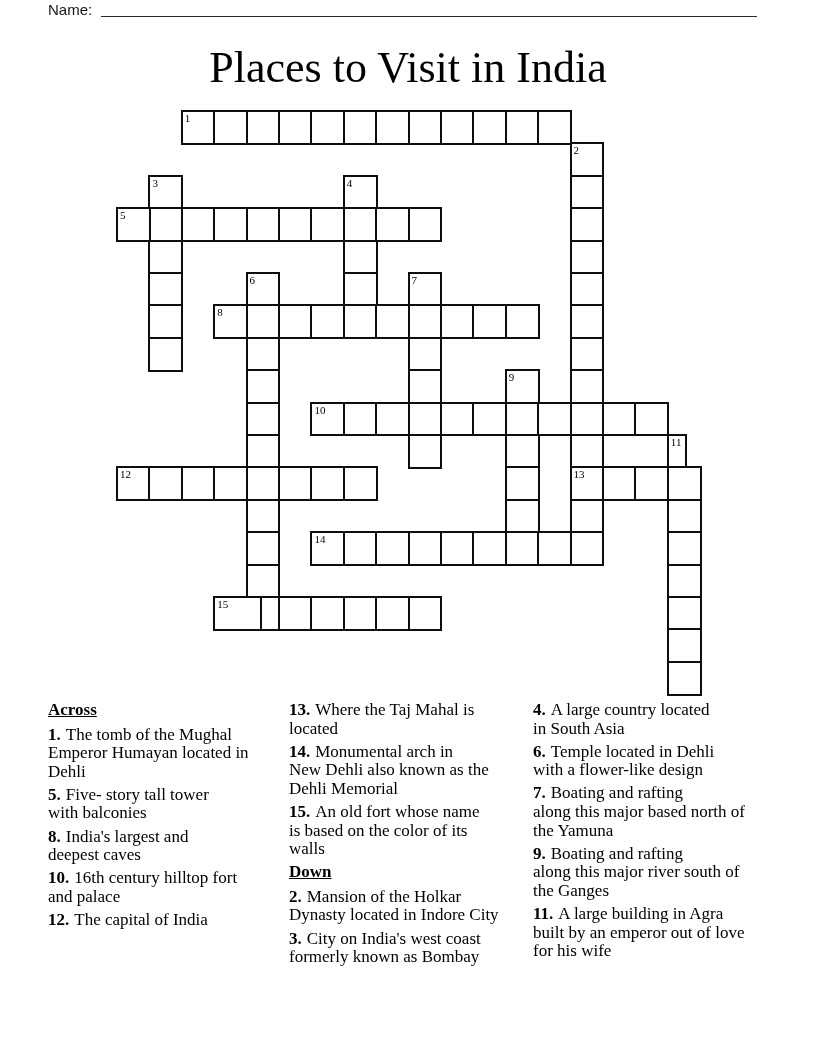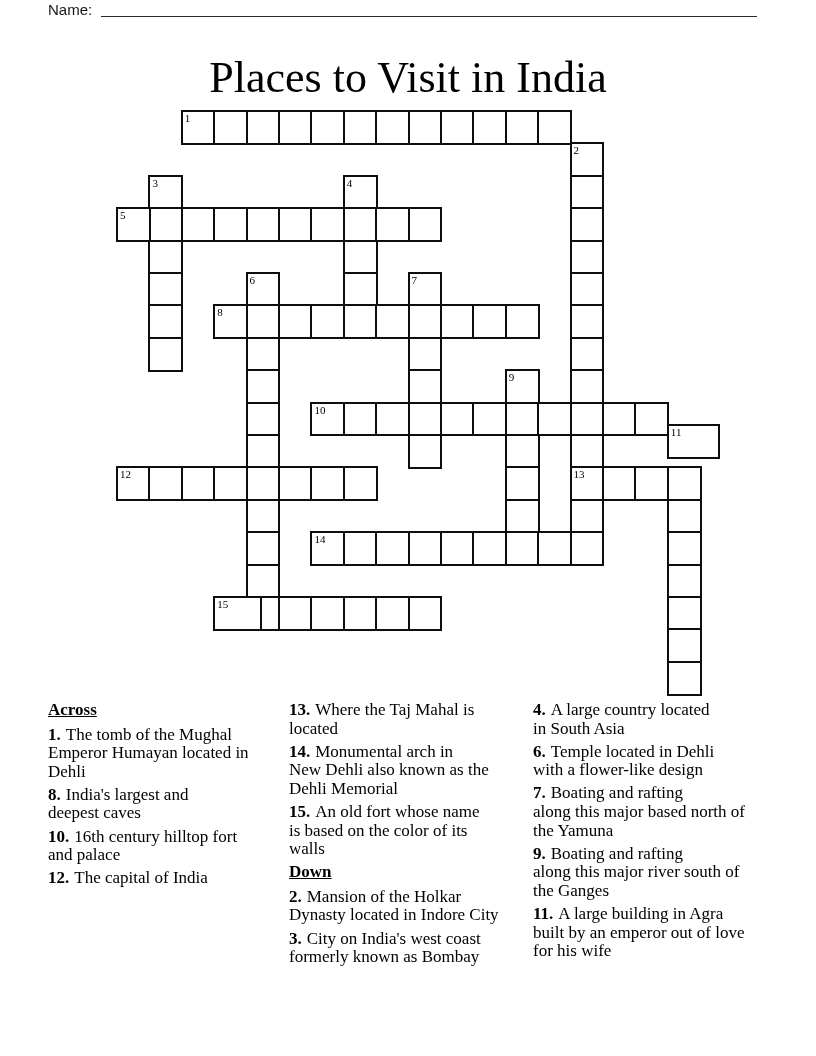--- a/index.html
+++ b/index.html
@@ -4,21 +4,21 @@
 <style>
   html,body{margin:0;padding:0;background:#fff;}
   .page{position:relative;width:816px;height:1056px;background:#ffffff;color:#000;
         font-family:"Liberation Serif",serif;overflow:hidden;}
 
   .name-label{position:absolute;left:48px;top:1px;
               font-family:"Liberation Sans",sans-serif;font-size:15px;color:#161616;}
   .name-line{position:absolute;left:101px;top:2px;width:656px;height:14px;
              border-bottom:1.6px solid #2a2a2a;}
 
-  .title{position:absolute;left:0;right:0;top:34px;margin:18px;text-align:center;
+  .title{position:absolute;left:0;right:0;top:34px;margin:8px;text-align:center;
          font-size:44px;font-weight:400;letter-spacing:0;}
 
   .gridwrap{position:absolute;left:0;top:0;width:816px;height:700px;}
   .cell{position:absolute;box-sizing:border-box;background:#fff;
         border:2.5px solid #0e0e0e;}
   .cellnum{position:absolute;top:0;left:2px;font-size:11px;line-height:12px;
            font-family:"Liberation Serif",serif;color:#000;}
 
   .cluecol{position:absolute;top:701px;font-size:17px;line-height:18.6px;}
   .cluecol-1{left:48px;width:238px;}
@@ -136,21 +136,21 @@
       <div class="cell" style="left: 310.4px; top: 401.6px; width: 34.9px; height: 34.9px;">
         <span class="cellnum">10</span>
       </div>
       <div class="cell" style="left: 342.8px; top: 401.6px; width: 34.9px; height: 34.9px;"></div>
       <div class="cell" style="left: 375.2px; top: 401.6px; width: 34.9px; height: 34.9px;"></div>
       <div class="cell" style="left: 440px; top: 401.6px; width: 34.9px; height: 34.9px;"></div>
       <div class="cell" style="left: 472.4px; top: 401.6px; width: 34.9px; height: 34.9px;"></div>
       <div class="cell" style="left: 537.2px; top: 401.6px; width: 34.9px; height: 34.9px;"></div>
       <div class="cell" style="left: 602px; top: 401.6px; width: 34.9px; height: 34.9px;"></div>
       <div class="cell" style="left: 634.4px; top: 401.6px; width: 34.9px; height: 34.9px;"></div>
-      <div class="cell" style="left: 666.8px; top: 424px; width: 53px; height: 34.9px;">
+      <div class="cell" style="left: 666.8px; top: 434px; width: 20px; height: 34.9px;">
         <span class="cellnum">11</span>
       </div>
       <div class="cell" style="left: 666.8px; top: 466.4px; width: 34.9px; height: 34.9px;"></div>
       <div class="cell" style="left: 666.8px; top: 498.8px; width: 34.9px; height: 34.9px;"></div>
       <div class="cell" style="left: 666.8px; top: 531.2px; width: 34.9px; height: 34.9px;"></div>
       <div class="cell" style="left: 666.8px; top: 563.6px; width: 34.9px; height: 34.9px;"></div>
       <div class="cell" style="left: 666.8px; top: 596px; width: 34.9px; height: 34.9px;"></div>
       <div class="cell" style="left: 666.8px; top: 628.4px; width: 34.9px; height: 34.9px;"></div>
       <div class="cell" style="left: 666.8px; top: 660.8px; width: 34.9px; height: 34.9px;"></div>
       <div class="cell" style="left: 116px; top: 466.4px; width: 34.9px; height: 34.9px;">
@@ -181,20 +181,22 @@
       <div class="cell" style="left: 342.8px; top: 596px; width: 34.9px; height: 34.9px;"></div>
       <div class="cell" style="left: 375.2px; top: 596px; width: 34.9px; height: 34.9px;"></div>
       <div class="cell" style="left: 407.6px; top: 596px; width: 34.9px; height: 34.9px;"></div>
     </div>
 
   <div class="cluecol cluecol-1">
       <div class="clue-heading">Across</div>
       <div class="clue"><span class="cnum">1.</span><span class="ctext">The tomb of the Mughal
 Emperor Humayan located in
 Dehli</span></div>
+      <div class="clue"><span class="cnum">5.</span><span class="ctext">Five- story tall tower
+with balconies</span></div>
       <div class="clue"><span class="cnum">8.</span><span class="ctext">India's largest and
 deepest caves</span></div>
       <div class="clue"><span class="cnum">10.</span><span class="ctext">16th century hilltop fort
 and palace</span></div>
       <div class="clue"><span class="cnum">12.</span><span class="ctext">The capital of India</span></div>
     </div>
   <div class="cluecol cluecol-2">
       <div class="clue"><span class="cnum">13.</span><span class="ctext">Where the Taj Mahal is
 located</span></div>
       <div class="clue"><span class="cnum">14.</span><span class="ctext">Monumental arch in

